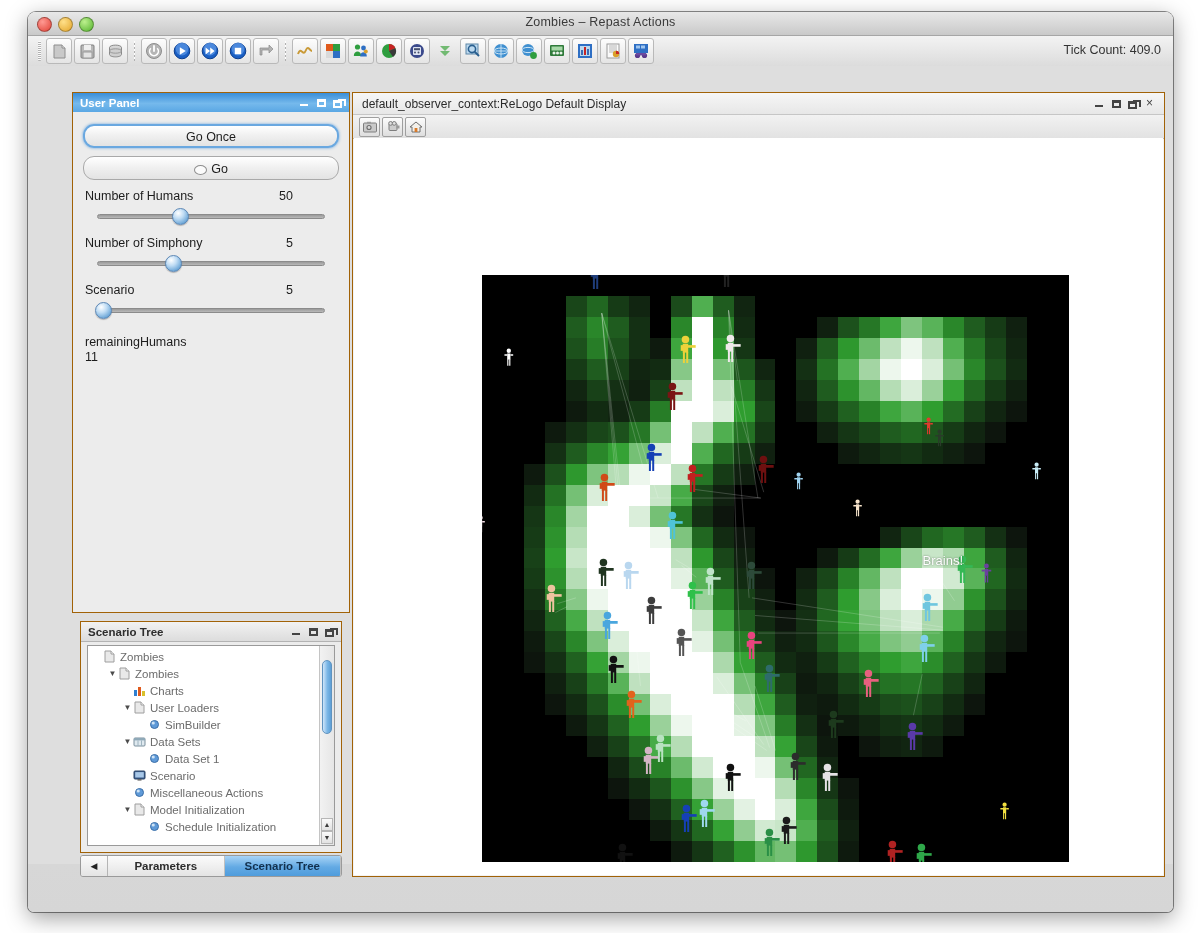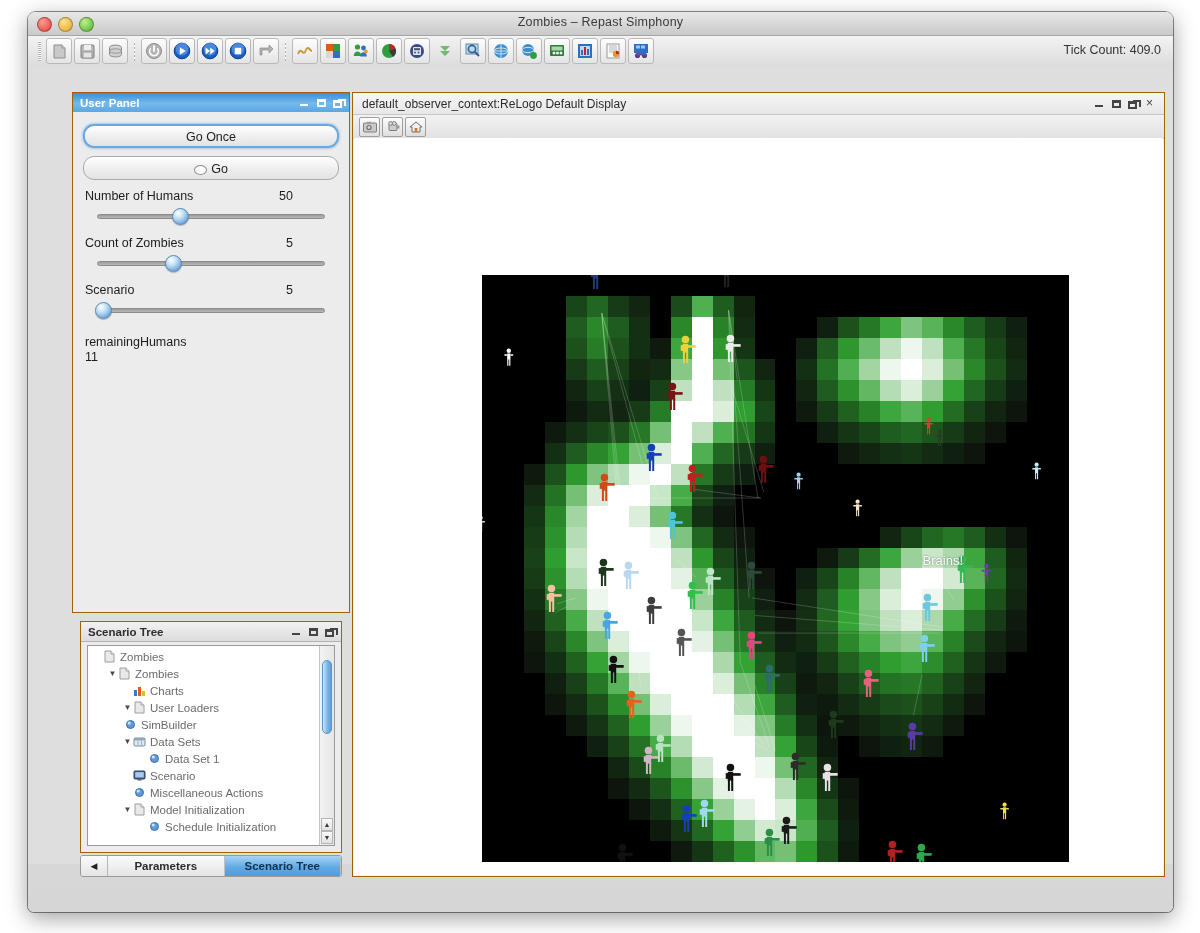--- a/index.html
+++ b/index.html
@@ -152,21 +152,21 @@
 <body>
 
 <div id="app">
 
   <div class="titlebar">
     <div class="traffic">
       <div class="tl red"></div>
       <div class="tl yel"></div>
       <div class="tl grn"></div>
     </div>
-    <div class="wtitle">Zombies – Repast Simphony</div>
+    <div class="wtitle">Zombies – Repast Actions</div>
   </div>
 
   <div class="toolbar">
     <div class="grip"></div>
 
     <div class="tbtn">
       <svg width="17" height="17" viewBox="0 0 17 17">
           <path d="M3 2h8l3 3v10H3z" fill="#c9c9c9" stroke="#8e8e8e"></path>
           <path d="M11 2v3h3" fill="#e3e3e3" stroke="#8e8e8e"></path>
         </svg>
@@ -350,21 +350,21 @@
           <div class="prow">
             <span>Number of Humans</span>
             <span class="pval">50</span>
           </div>
           <div class="slider">
             <div class="strack"></div>
             <div class="sknob" id="knob0" style="left: calc(36% - 7px);"></div>
           </div>
 
           <div class="prow">
-            <span>Count of Zombies</span>
+            <span>Number of Simphony</span>
             <span class="pval">5</span>
           </div>
           <div class="slider">
             <div class="strack"></div>
             <div class="sknob" id="knob1" style="left: calc(33% - 7px);"></div>
           </div>
 
           <div class="prow">
             <span>Scenario</span>
             <span class="pval">5</span>
@@ -419,21 +419,21 @@
               <span class="tlabel">Charts</span>
             </div>
             <div class="tnode" style="padding-left: 34px;">
               <span class="tarrow">▼</span>
               <span class="ticon"><svg width="13" height="13" viewBox="0 0 13 13">
                   <path d="M2 1h6l3 3v8H2z" fill="#e9e9e9" stroke="#9e9e9e"></path>
                   <path d="M8 1v3h3" fill="#f7f7f7" stroke="#9e9e9e"></path>
                 </svg></span>
               <span class="tlabel">User Loaders</span>
             </div>
-            <div class="tnode" style="padding-left: 25px;">
+            <div class="tnode" style="padding-left: 49px;">
               <span class="tarrow"></span>
               <span class="ticon"><svg width="13" height="13" viewBox="0 0 13 13">
                   <circle cx="6.5" cy="6.5" r="4" fill="#5f9ad8" stroke="#3c6fa8"></circle>
                   <circle cx="5.2" cy="5" r="1.6" fill="#cfe4f6"></circle>
                 </svg></span>
               <span class="tlabel">SimBuilder</span>
             </div>
             <div class="tnode" style="padding-left: 34px;">
               <span class="tarrow">▼</span>
               <span class="ticon"><svg width="13" height="13" viewBox="0 0 13 13">

